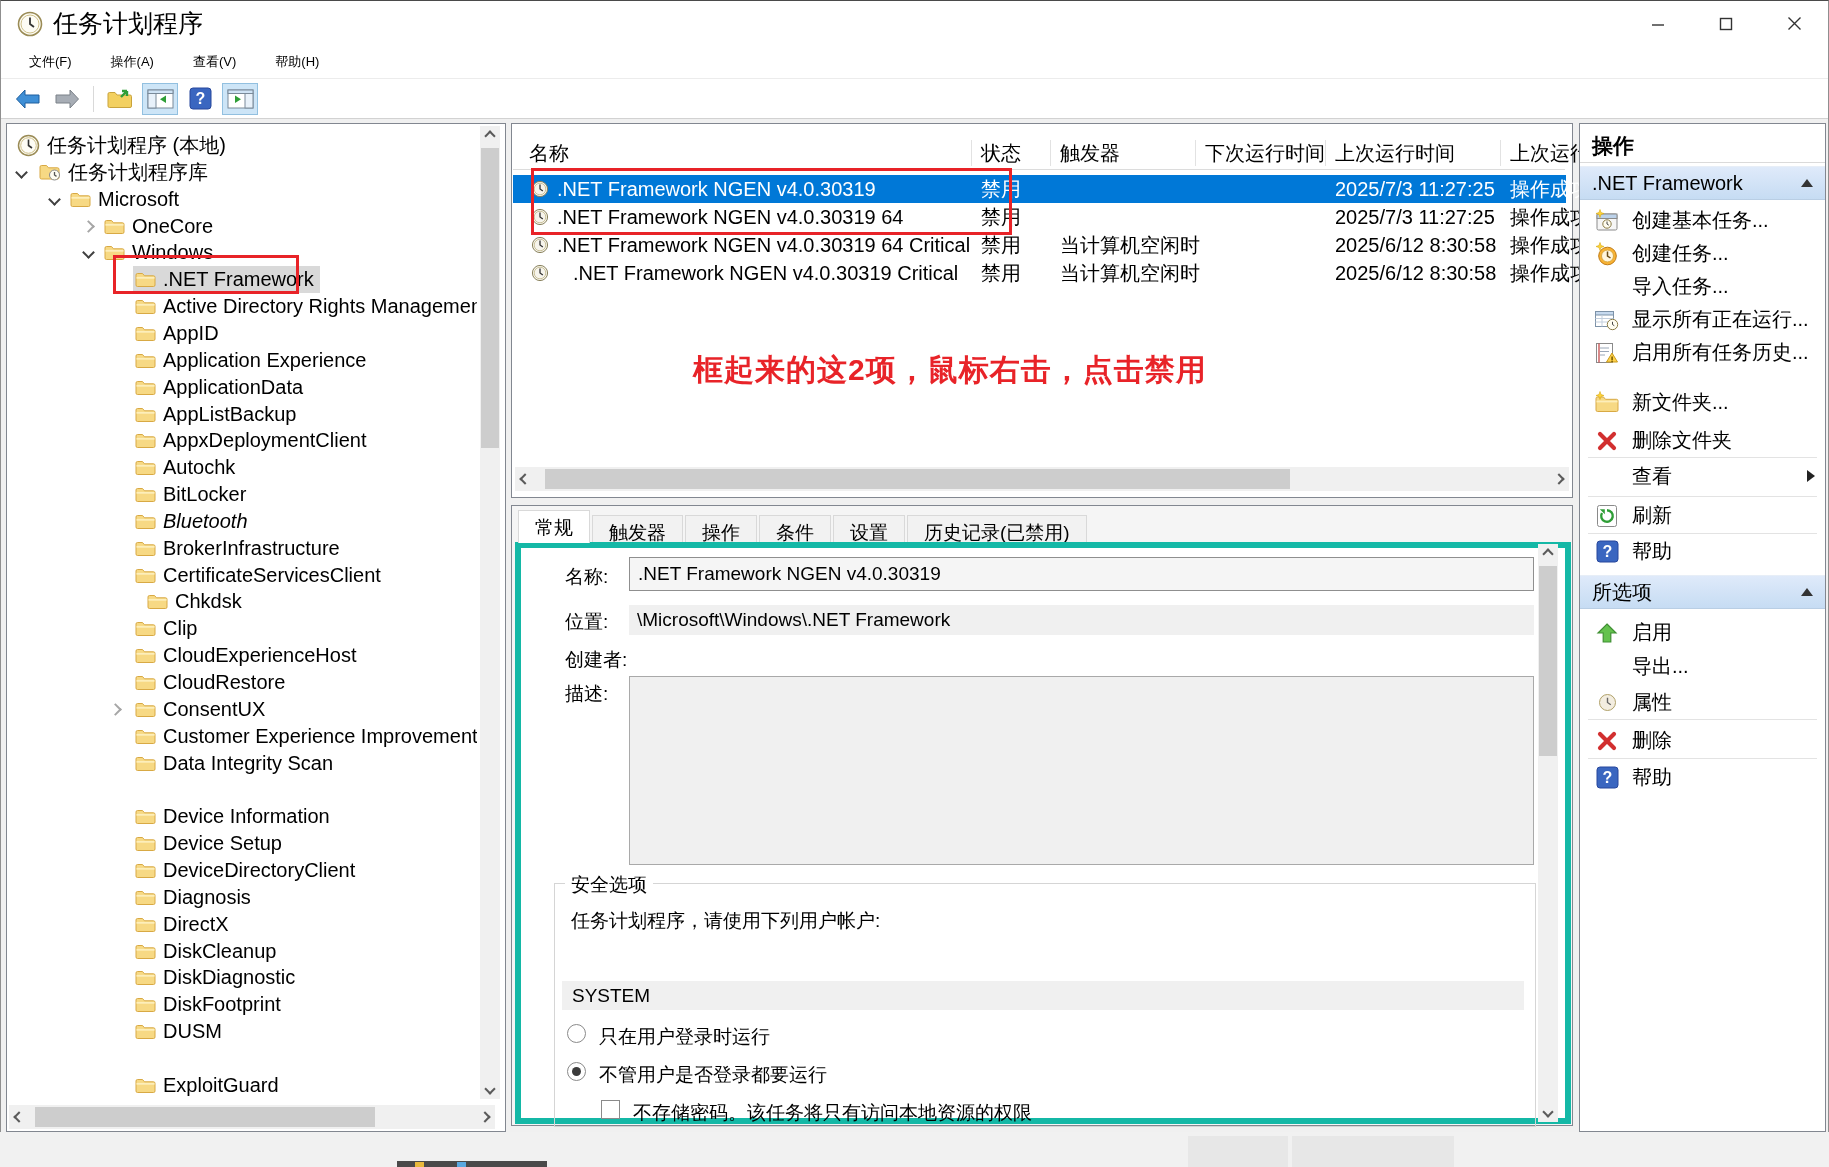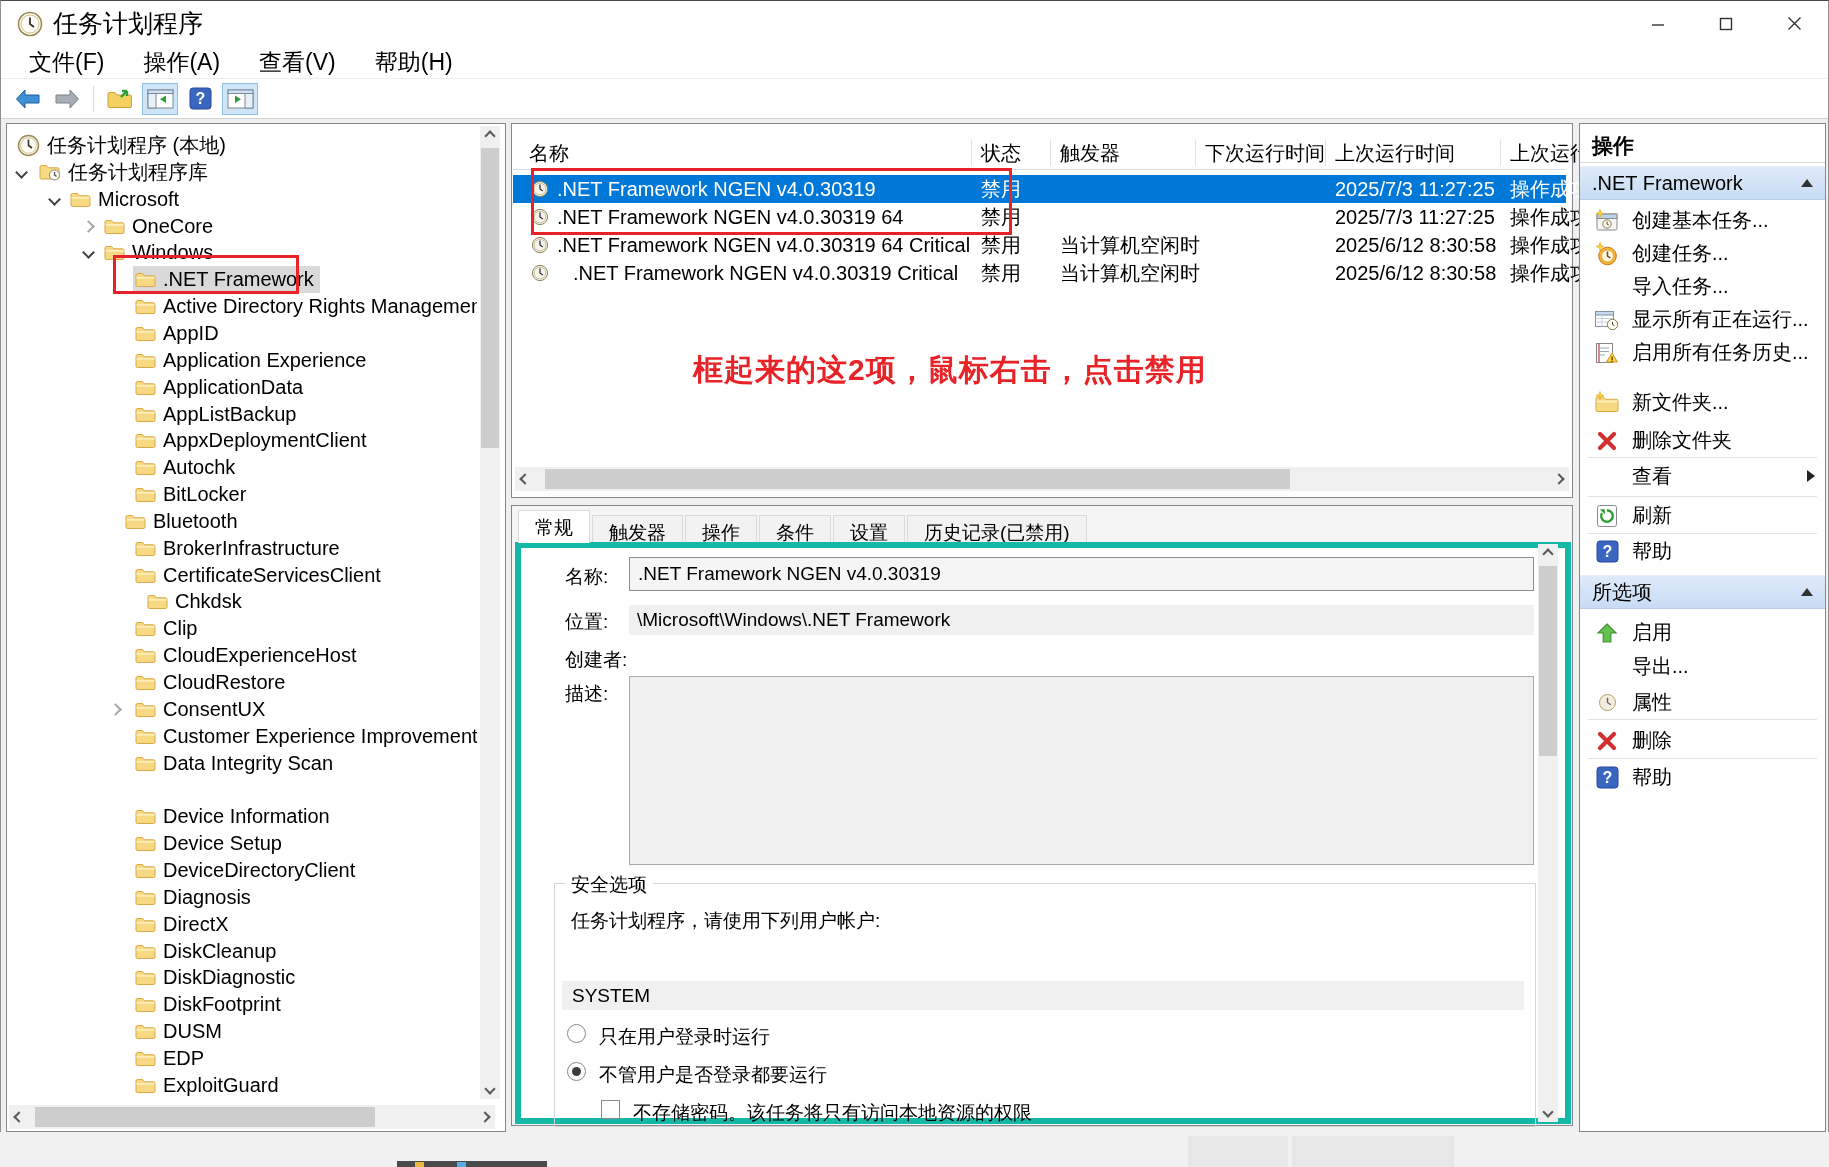--- a/index.html
+++ b/index.html
@@ -4,21 +4,21 @@
 <style>
 *{box-sizing:border-box;margin:0;padding:0}
 html,body{background:#dcdcdc}
 .screen{position:relative;width:1829px;height:1167px;background:#f0f0f0;font-family:"Liberation Sans",sans-serif;color:#000;overflow:hidden}
 .window{position:absolute;left:0;top:0;width:1829px;height:1132px;background:#f0f0f0;border:1px solid #8f8f8f;border-top:1px solid #4a4a4a}
 
 .titlebar{position:absolute;left:0;top:0;right:0;height:45px;background:#fff;display:flex;align-items:center}
 .title-text{font-size:25px;margin-left:10px}
 .win-controls{margin-left:auto;display:flex;height:100%}
 .wbtn{width:68px;height:100%;display:flex;align-items:center;justify-content:center}
-.menubar{position:absolute;left:0;top:45px;right:0;height:33px;background:#fff;display:flex;align-items:center;padding-left:22px;font-size:23px;border-bottom:1px solid #ececec}
+.menubar{position:absolute;left:0;top:45px;right:0;height:33px;background:#fff;display:flex;align-items:center;padding-left:22px;font-size:13px;border-bottom:1px solid #ececec}
 .menu-item{margin-right:27px;padding:2px 6px}
 .toolbar{position:absolute;left:0;top:78px;right:0;height:40px;background:#fff;border-bottom:1px solid #d2d2d2;display:flex;align-items:center;padding-left:8px}
 .tbtn{width:36px;height:32px;display:flex;align-items:center;justify-content:center;margin-right:4px}
 .tbtn.hl{background:#cde5f7;border:1px solid #92c0e0}
 .tsep{width:1px;height:26px;background:#d9d9d9;margin:0 8px 0 4px}
 
 .content{position:absolute;left:0;top:118px;right:0;height:1013px;background:#f0f0f0}
 .pane{position:absolute;background:#fff;border:1px solid #828790}
 #tree-pane{left:5px;top:4px;width:500px;height:1009px}
 #list-pane{left:510px;top:4px;width:1062px;height:375px}
@@ -334,21 +334,21 @@
                 <span class="icn">
                   <svg width="21" height="17" viewBox="0 0 21 17">
                     <path d="M1 4 Q1 2.5 2.5 2.5 H7.5 l2 2.3 H18.5 Q20 4.8 20 6.3 V14 Q20 15.5 18.5 15.5 H2.5 Q1 15.5 1 14 Z" fill="#f7d984" stroke="#d8a944"></path>
                     <path d="M1.5 6.8 H19.5" stroke="#fdeeba" stroke-width="1.8"></path>
                   </svg>
                 </span>
                 <span class="tlabel">BitLocker</span>
               </span>
             </div>
             <div class="trow" style="top: 383.9px;">
-              <span class="tlabelwrap" style="left: 116px;">
+              <span class="tlabelwrap" style="left: 126px; font-style: italic;">
                 <span class="icn">
                   <svg width="21" height="17" viewBox="0 0 21 17">
                     <path d="M1 4 Q1 2.5 2.5 2.5 H7.5 l2 2.3 H18.5 Q20 4.8 20 6.3 V14 Q20 15.5 18.5 15.5 H2.5 Q1 15.5 1 14 Z" fill="#f7d984" stroke="#d8a944"></path>
                     <path d="M1.5 6.8 H19.5" stroke="#fdeeba" stroke-width="1.8"></path>
                   </svg>
                 </span>
                 <span class="tlabel">Bluetooth</span>
               </span>
             </div>
             <div class="trow" style="top: 410.75px;">
@@ -541,31 +541,20 @@
             </div>
             <div class="trow" style="top: 894.05px;">
               <span class="tlabelwrap" style="left: 126px;">
                 <span class="icn">
                   <svg width="21" height="17" viewBox="0 0 21 17">
                     <path d="M1 4 Q1 2.5 2.5 2.5 H7.5 l2 2.3 H18.5 Q20 4.8 20 6.3 V14 Q20 15.5 18.5 15.5 H2.5 Q1 15.5 1 14 Z" fill="#f7d984" stroke="#d8a944"></path>
                     <path d="M1.5 6.8 H19.5" stroke="#fdeeba" stroke-width="1.8"></path>
                   </svg>
                 </span>
                 <span class="tlabel">DUSM</span>
-              </span>
-            </div>
-            <div class="trow" style="top: 920.9px;">
-              <span class="tlabelwrap" style="left: 126px;">
-                <span class="icn">
-                  <svg width="21" height="17" viewBox="0 0 21 17">
-                    <path d="M1 4 Q1 2.5 2.5 2.5 H7.5 l2 2.3 H18.5 Q20 4.8 20 6.3 V14 Q20 15.5 18.5 15.5 H2.5 Q1 15.5 1 14 Z" fill="#f7d984" stroke="#d8a944"></path>
-                    <path d="M1.5 6.8 H19.5" stroke="#fdeeba" stroke-width="1.8"></path>
-                  </svg>
-                </span>
-                <span class="tlabel">EDP</span>
               </span>
             </div>
             <div class="trow" style="top: 947.75px;">
               <span class="tlabelwrap" style="left: 126px;">
                 <span class="icn">
                   <svg width="21" height="17" viewBox="0 0 21 17">
                     <path d="M1 4 Q1 2.5 2.5 2.5 H7.5 l2 2.3 H18.5 Q20 4.8 20 6.3 V14 Q20 15.5 18.5 15.5 H2.5 Q1 15.5 1 14 Z" fill="#f7d984" stroke="#d8a944"></path>
                     <path d="M1.5 6.8 H19.5" stroke="#fdeeba" stroke-width="1.8"></path>
                   </svg>
                 </span>

